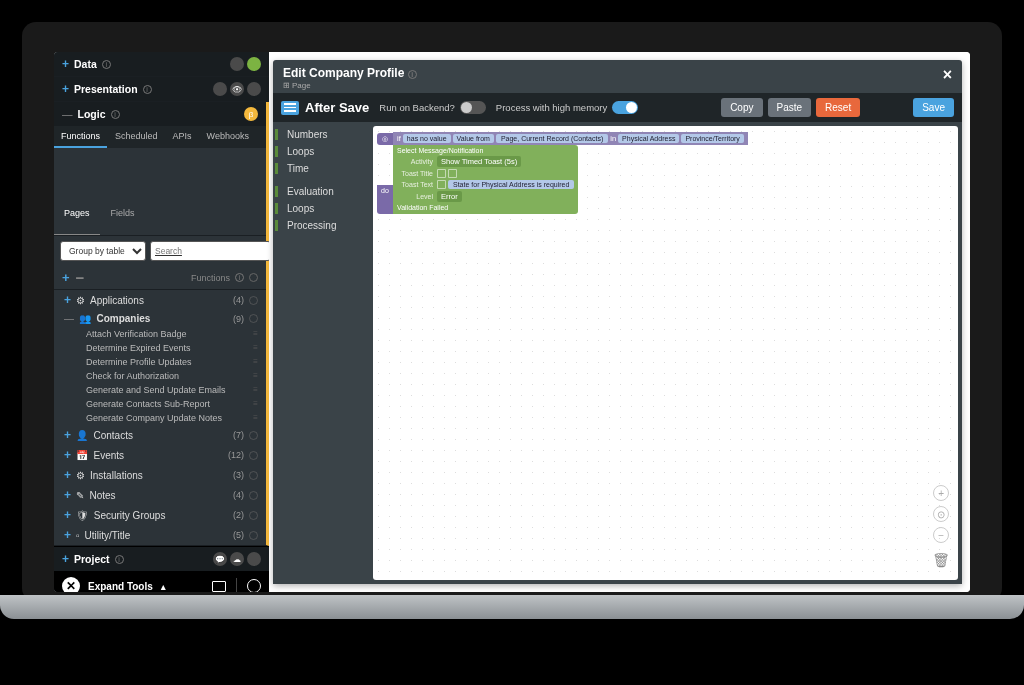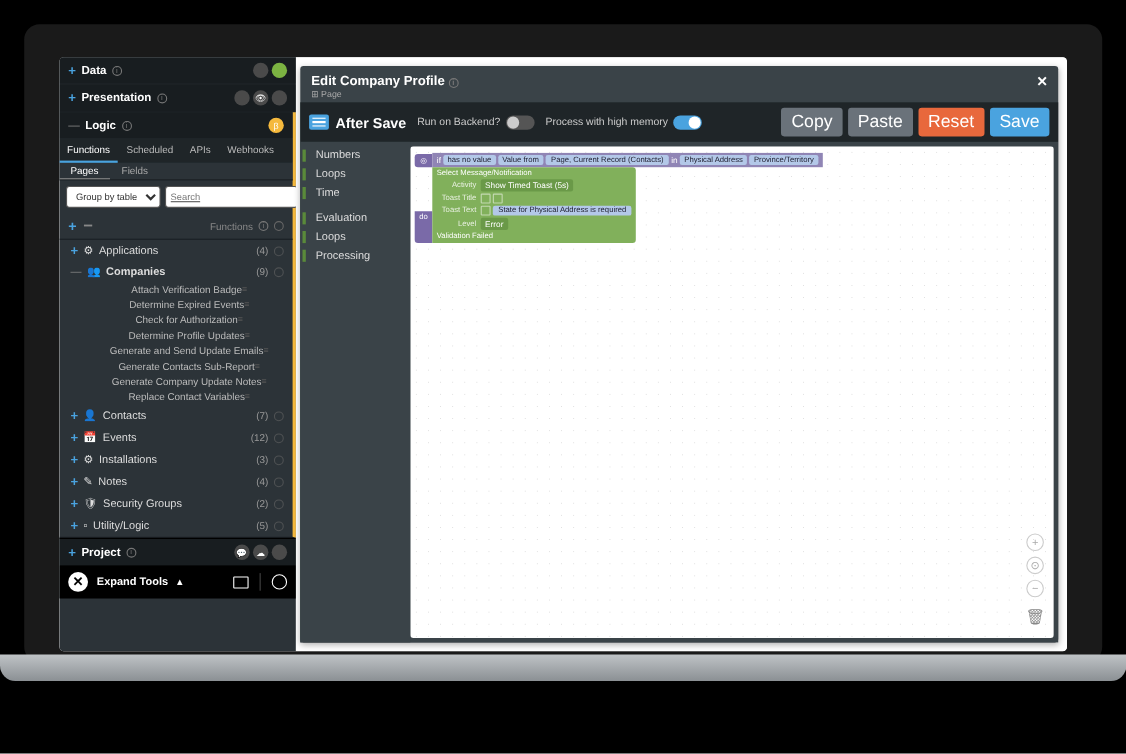--- a/index.html
+++ b/index.html
@@ -16,36 +16,36 @@
 .dot.green { background:#7cb342; }
 .dot.orange { background:#f5b93d; }
 .plus { color:#4aa3df; font-weight:bold; font-size:12px; }
 .info-icon { display:inline-block; width:9px; height:9px; border:1px solid #777; border-radius:50%; font-size:7px; text-align:center; line-height:8px; color:#777; }
 .yellow-bar { border-right:3px solid #f5b93d; }
 
 .tabs { display:flex; gap:1px; background:#1f2528; font-size:9px; }
 .tabs div { padding:5px 7px; color:#bbb; cursor:pointer; }
 .tabs div.active { color:#fff; border-bottom:2px solid #4aa3df; }
 .tabs2 { display:flex; gap:1px; font-size:9px; background:#2c3338; border-bottom:1px solid #1a1f23; }
-.tabs2 div { padding:2px 10px; color:#aaa; cursor:pointer; border-bottom:1px solid transparent;}
+.tabs2 div { padding:16px 10px; color:#aaa; cursor:pointer; border-bottom:1px solid transparent;margin-top:44px;}
 .tabs2 div.active { border-bottom:1px solid #888; color:#fff;}
 .filters { display:flex; gap:4px; padding:5px 6px;}
 .select,.search { background:#fff; border:1px solid #555; border-radius:3px; font-size:8.5px; padding:3px 4px; color:#333; }
 .select{ flex:1; } .search{ flex:1;text-decoration:underline; }
 .tool-row { display:flex; justify-content:space-between; align-items:center; padding:3px 8px; font-size:9px; color:#888; border-bottom:1px solid #1a1f23;}
 .tool-row .left{ display:flex; gap:4px; align-items:center;}
 .tool-row .pm{ color:#4aa3df; font-size:13px; font-weight:bold;}
 .tool-row .mm{ color:#888; font-size:15px; font-weight:bold; margin-left:2px;}
 
 .tree { flex:1; overflow:auto; }
 .tree-item { display:flex; align-items:center; justify-content:space-between; padding:3px 8px 3px 10px; font-size:10px; color:#ddd; cursor:pointer;}
 .tree-item .lbl{ display:flex; align-items:center; gap:5px;}
 .tree-item .count{ color:#999; font-size:9px; display:flex; gap:5px; align-items:center;}
 .tree-item .gear{ width:9px; height:9px; border:1px solid #666; border-radius:50%; opacity:.6;}
-.sub-item { padding:2px 8px 2px 32px; font-size:9px; color:#bbb; display:flex; justify-content:center; cursor:pointer;}
+.sub-item { padding:2px 8px 2px 32px; font-size:9px; color:#bbb; display:flex; justify-content:space-between; cursor:pointer;}
 .sub-item .eq{ color:#555; font-size:8px;}
 
 .footer { background:#181d20; }
 .footer .sb-head { border-top:1px solid #000;}
 .expand-row { display:flex; align-items:center; gap:8px; padding:6px 8px; background:#000; font-size:10px; color:#fff;}
 .expand-row .logo{ width:18px; height:18px; background:#fff; border-radius:50%; display:flex; align-items:center; justify-content:center; color:#000; font-weight:bold; font-size:12px;}
 .expand-row .sep{ width:1px; height:16px; background:#444; margin:0 2px;}
 .expand-row .sq{ width:14px; height:11px; border:1.2px solid #fff; border-radius:1px;}
 .expand-row .user{ width:14px; height:14px; border:1.2px solid #fff; border-radius:50%;}
 
@@ -58,22 +58,22 @@
 .ed-bar { background:#1f2528; display:flex; justify-content:space-between; padding:5px 8px;}
 .ed-bar-left { display:flex; align-items:center; gap:10px;}
 .ed-bar-left h4{ color:#fff; font-size:13px; display:flex; align-items:center; gap:6px;}
 .ham{ width:18px; height:14px; background:#4aa3df; border-radius:2px; display:flex; flex-direction:column; justify-content:center; gap:2px; padding:0 3px;}
 .ham span{ height:1.5px; background:#fff;}
 .opt{ display:flex; align-items:center; gap:5px; font-size:9.5px; color:#ccc;}
 .toggle{ width:26px; height:13px; border-radius:7px; background:#555; position:relative;}
 .toggle::after{ content:''; position:absolute; width:11px; height:11px; border-radius:50%; background:#ccc; top:1px; left:1px;}
 .toggle.on{ background:#4aa3df;} .toggle.on::after{ left:14px; background:#fff;}
 .btns{ display:flex; gap:5px;}
-.btn{ padding:4px 9px; font-size:16px; border-radius:3px; border:none; color:#fff; cursor:pointer;}
-.btn.gray{ background:#6a727a;} .btn.orange{ background:#e8683c;} .btn.blue{ background:#4aa3df;}
+.btn{ padding:4px 9px; font-size:10px; border-radius:3px; border:none; color:#fff; cursor:pointer;}
+.btn.gray{ background:#6a727a;} .btn.orange{ background:#e8683c;} .btn.blue{ background:#4aa3df;margin-left:48px;}
 
 .ed-body { flex:1; display:flex; background:#3a4348;}
 .palette { width:100px; background:#3a4348; padding:4px 0;}
 .palette .grp{ margin-bottom:6px;}
 .palette .pi{ padding:3px 8px 3px 10px; font-size:10px; color:#ddd; cursor:pointer; display:flex; align-items:center; gap:4px;}
 .palette .pi::before{ content:''; width:3px; height:11px; background:#5a8a3a; display:inline-block; margin-left:-8px; margin-right:5px;}
 .canvas { flex:1; background:#fff; margin:4px 4px 4px 0; border-radius:3px; position:relative; background-image:radial-gradient(#ddd 0.5px, transparent 0.5px); background-size:11px 11px; overflow:hidden;}
 .blocks{ position:absolute; left:4px; top:6px; font-size:7.5px;}
 .b-if{ display:flex; align-items:center;}
 .b-tab{ background:#7a6aa8; color:#fff; padding:2px 5px; border-radius:3px 0 0 3px; font-size:7px;}
@@ -192,41 +192,37 @@
             </div>
       <div class="sub-item">
               <span>Attach Verification Badge</span>
               <span class="eq">≡</span>
             </div>
       <div class="sub-item">
               <span>Determine Expired Events</span>
               <span class="eq">≡</span>
             </div>
       <div class="sub-item">
+              <span>Determine Profile Updates</span>
+              <span class="eq">≡</span>
+            </div>
+      <div class="sub-item">
               <span>Check for Authorization</span>
               <span class="eq">≡</span>
             </div>
       <div class="sub-item">
-              <span>Determine Profile Updates</span>
-              <span class="eq">≡</span>
-            </div>
-      <div class="sub-item">
               <span>Generate and Send Update Emails</span>
               <span class="eq">≡</span>
             </div>
       <div class="sub-item">
               <span>Generate Contacts Sub-Report</span>
               <span class="eq">≡</span>
             </div>
       <div class="sub-item">
               <span>Generate Company Update Notes</span>
-              <span class="eq">≡</span>
-            </div>
-      <div class="sub-item">
-              <span>Replace Contact Variables</span>
               <span class="eq">≡</span>
             </div>
 
       <div class="tree-item">
               <span class="lbl">
                 <span class="plus">+</span>
                 <span>👤</span>
                 <span>Contacts</span>
               </span>
               <span class="count">
@@ -275,21 +271,21 @@
               </span>
               <span class="count">
                 <span>(2)</span>
                 <span class="gear"></span>
               </span>
             </div>
       <div class="tree-item">
               <span class="lbl">
                 <span class="plus">+</span>
                 <span>▫</span>
-                <span>Utility/Logic</span>
+                <span>Utility/Title</span>
               </span>
               <span class="count">
                 <span>(5)</span>
                 <span class="gear"></span>
               </span>
             </div>
     </div>
   </div>
   <div class="footer">
     <div class="sb-head">

